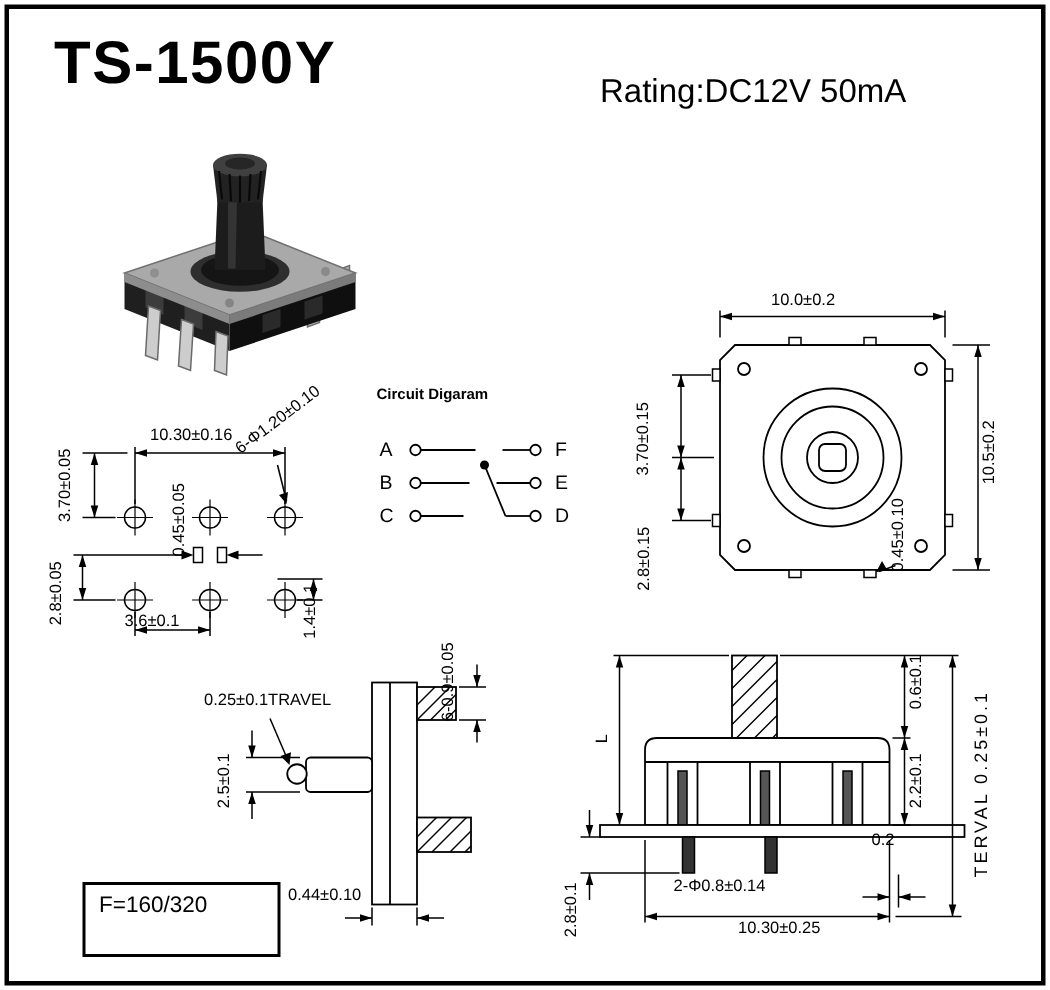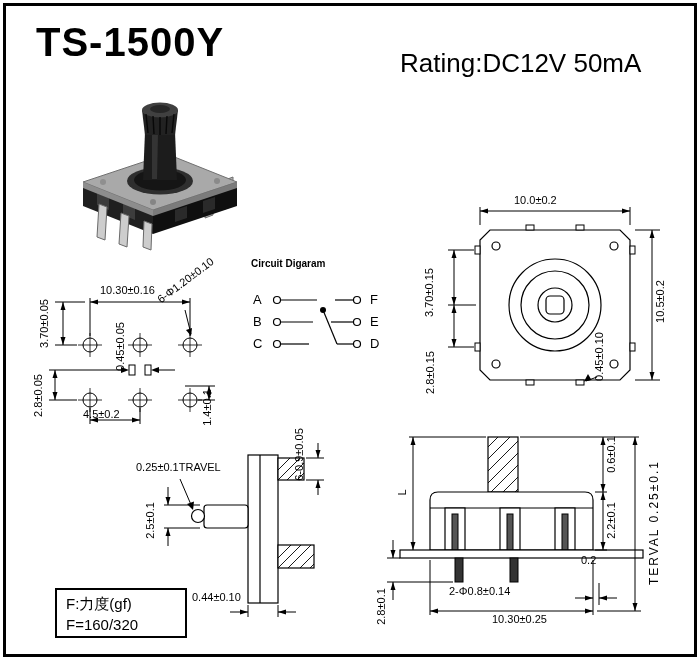--- a/index.html
+++ b/index.html
@@ -1,21 +1,21 @@
 <!DOCTYPE html>
 <html><head>
 <meta charset="utf-8">
 <style>
   * { margin:0; padding:0; box-sizing:border-box; }
   html,body { background:#fff; }
   body { width:700px; height:660px; font-family:"Liberation Sans","DejaVu Sans",sans-serif; color:#000; }
   #page { position:relative; width:700px; height:660px; background:#fff; overflow:hidden; }
   .frame { position:absolute; left:3px; top:3px; right:3px; bottom:3px; border:3px solid #000; }
   .title { position:absolute; font-size:40px; font-weight:700; letter-spacing:1px;text-align:center; }
-  .rating { position:absolute; font-size:26px; }
+  .rating { position:absolute; font-size:22px; }
   .ctitle { position:absolute; font-size:10px; font-weight:700; }
   .term { position:absolute; font-size:13px; }
   .dim { position:absolute; font-size:11px; line-height:13px; white-space:nowrap; }
   .vdim { transform:rotate(-90deg); transform-origin:center; }
   .diag { transform:rotate(-37deg); transform-origin:center; }
   .ls2 { letter-spacing:2px; font-size:12px; }
   svg.abs { position:absolute; overflow:visible; }
   .forcebox { position:absolute; border:2px solid #000; width:132px; height:50px; padding:3px 9px; font-size:15px; line-height:21px; }
 </style>
 </head>
@@ -130,21 +130,21 @@
         <line x1="105" y1="138" x2="105" y2="162"></line>
       <line x1="143" y1="150" x2="167" y2="150"></line>
         <line x1="155" y1="138" x2="155" y2="162"></line>
     </g>
   </svg>
   <span class="dim" style="left:100px;top:284px">10.30±0.16</span>
   <span class="dim diag" style="left:152px;top:274px">6-Φ1.20±0.10</span>
   <span class="dim vdim" style="left:20px;top:317px">3.70±0.05</span>
   <span class="dim vdim" style="left:96px;top:340px">0.45±0.05</span>
   <span class="dim vdim" style="left:17px;top:389px">2.8±0.05</span>
-  <span class="dim" style="left:83px;top:408px">4.5±0.2</span>
+  <span class="dim" style="left:83px;top:408px">3.6±0.1</span>
   <span class="dim vdim" style="left:189px;top:401px">1.4±0.1</span>
 
   <span class="ctitle" style="left:251px;top:258px">Circuit Digaram</span>
   <svg class="abs" style="left:245px;top:252px" width="145" height="115" viewBox="0 0 145 115">
     <g stroke="#000" stroke-width="1.2">
       <line x1="35.5" y1="48" x2="72" y2="48"></line>
       <line x1="35.5" y1="70" x2="68" y2="70"></line>
       <line x1="35.5" y1="92" x2="64" y2="92"></line>
       <line x1="108.5" y1="48" x2="90" y2="48"></line>
       <line x1="108.5" y1="70" x2="86" y2="70"></line>
@@ -339,16 +339,15 @@
   <span class="dim vdim" style="left:593px;top:448px">0.6±0.1</span>
   <span class="dim vdim" style="left:399px;top:486px">L</span>
   <span class="dim vdim" style="left:593px;top:514px">2.2±0.1</span>
   <span class="dim vdim ls2" style="left:592px;top:516px">TERVAL 0.25±0.1</span>
   <span class="dim" style="left:449px;top:585px">2-Φ0.8±0.14</span>
   <span class="dim" style="left:492px;top:613px">10.30±0.25</span>
   <span class="dim" style="left:581px;top:554px">0.2</span>
   <span class="dim vdim" style="left:363px;top:600px">2.8±0.1</span>
 
   <div class="forcebox" style="left:55px;top:588px">
-    <div>F:力度(gf)</div>
     <div>F=160/320</div>
   </div>
 </div>
 
 </body></html>

